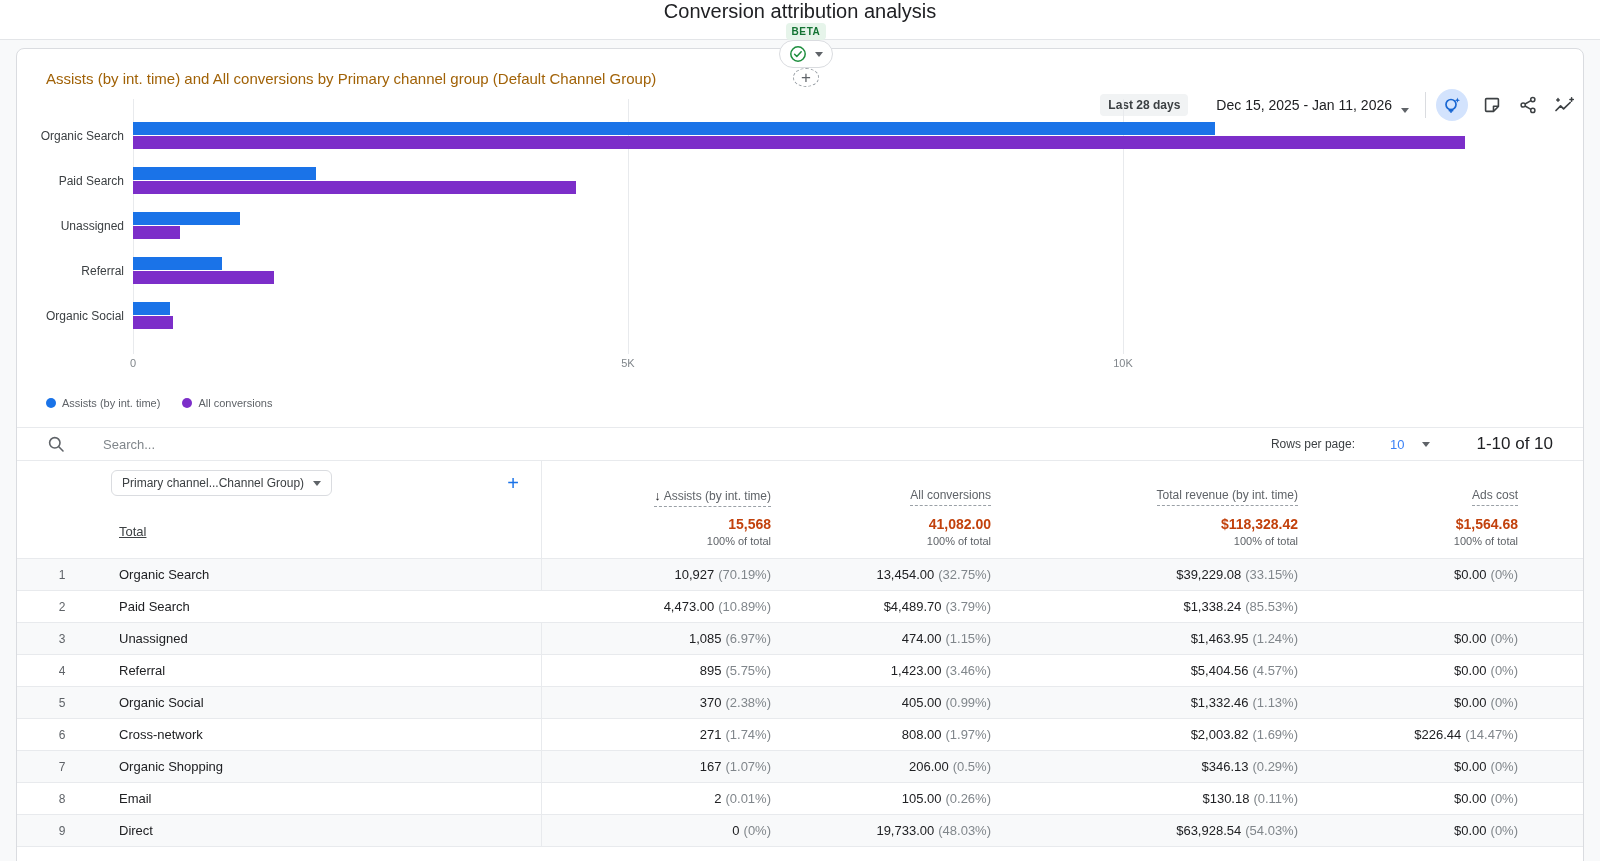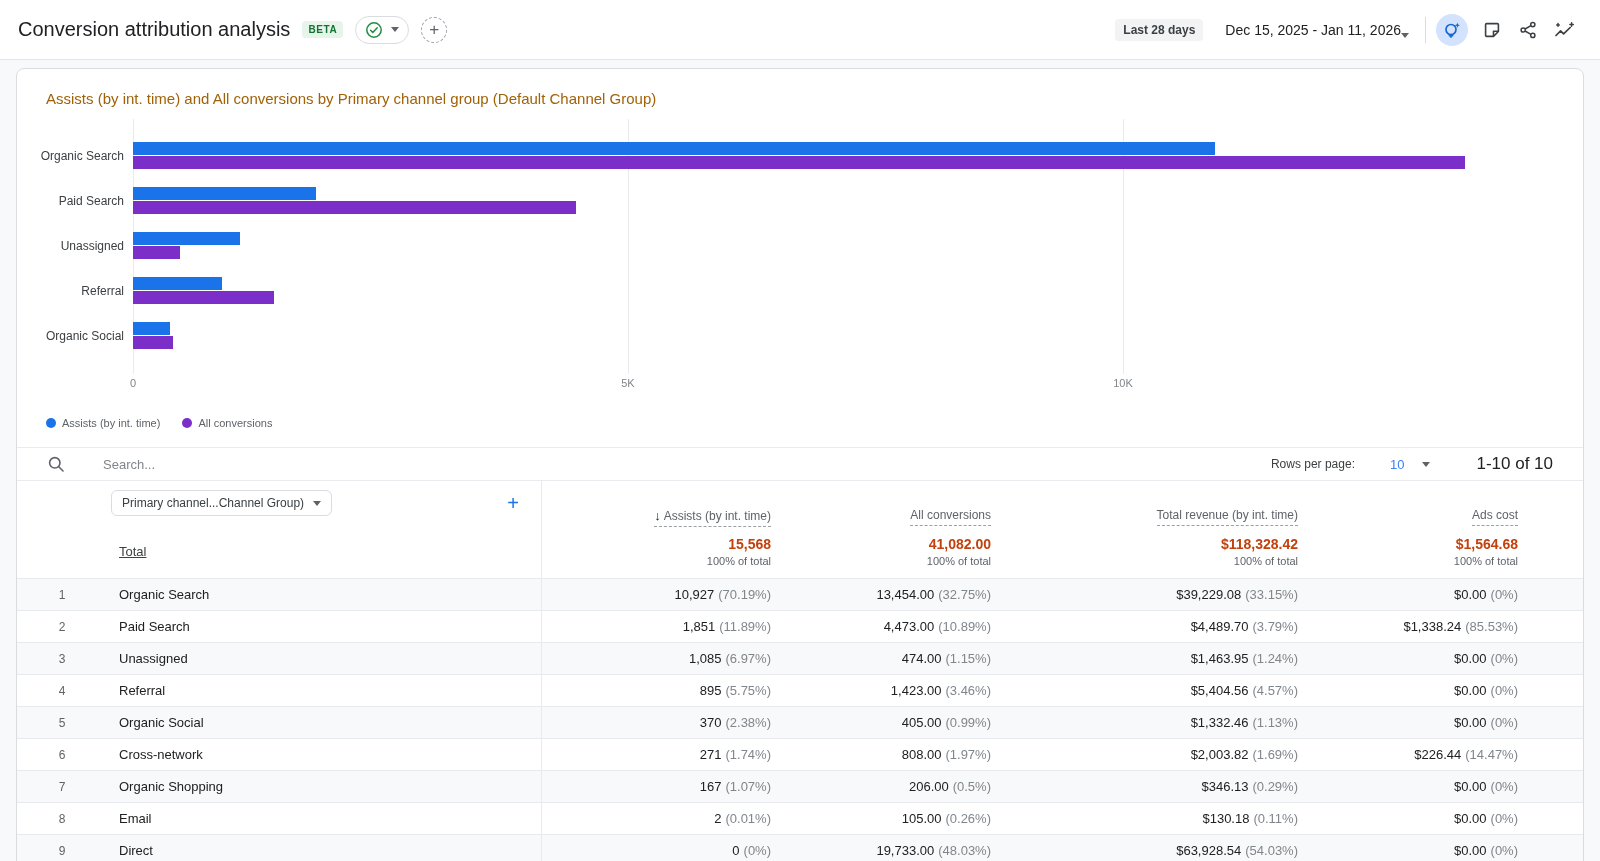--- a/index.html
+++ b/index.html
@@ -1,28 +1,28 @@
 <!DOCTYPE html>
 <html><head>
 <meta charset="utf-8">
 <style>
   * { box-sizing: border-box; margin: 0; padding: 0; }
   html, body { width: 1600px; height: 861px; overflow: hidden; }
   body { font-family: "Liberation Sans", "DejaVu Sans", sans-serif; background: #f8f9fa; color: #202124; }
 
   
-  .appbar { height: 60px; background: #fff; border-bottom: 1px solid #e3e5e8; display: flex; align-items: center; padding: 0 18px; }
+  .appbar { height: 40px; background: #fff; border-bottom: 1px solid #e3e5e8; display: flex; align-items: center; padding: 0 18px; flex-direction: column; }
   .appbar-title { font-size: 20px; color: #202124; font-weight: 400; white-space: nowrap; }
   .beta-badge { margin-left: 12px; background: #e6f4ea; color: #137333; font-size: 10px; font-weight: 700; letter-spacing: .6px; padding: 3px 6px; border-radius: 4px; }
   .status-pill { margin-left: 12px; display: inline-flex; align-items: center; gap: 8px; border: 1px solid #dadce0; border-radius: 16px; padding: 4px 9px; background: #fff; cursor: pointer; }
   .caret { width: 0; height: 0; border-left: 4px solid transparent; border-right: 4px solid transparent; border-top: 5px solid #5f6368; display: inline-block; }
   .add-report-btn { margin-left: 12px; width: 26px; height: 26px; border: 1px dashed #9aa0a6; border-radius: 50%; display: flex; align-items: center; justify-content: center; color: #5f6368; font-size: 17px; line-height: 1; background: #fff; cursor: pointer; }
   .appbar-right { margin-left: auto; display: flex; align-items: center; }
   .date-chip { background: #f1f3f4; border-radius: 4px; padding: 4px 8px; font-size: 12px; font-weight: 600; color: #3c4043; }
-  .date-range { margin-left: 22px; font-size: 14px; color: #202124; display: inline-flex; align-items: flex-end; cursor: pointer; }
+  .date-range { margin-left: 28px; font-size: 14px; color: #202124; display: inline-flex; align-items: flex-end; gap: 9px; cursor: pointer; }
   .vdivider { width: 1px; height: 26px; background: #dadce0; margin: 0 10px 0 16px; }
   .icon-btn { width: 36px; height: 36px; display: flex; align-items: center; justify-content: center; border-radius: 50%; cursor: pointer; }
   .icon-btn.insights { background: #d3e3fd; width: 32px; height: 32px; margin-right: 6px; }
 
   
   .page { padding: 8px 16px 0; height: 813px; }
   .card { background: #fff; border: 1px solid #dadce0; border-radius: 8px; height: 900px; overflow: hidden; }
 
   
   .chart-title { padding: 21px 0 0 29px; font-size: 15px; color: #a16207; }
@@ -297,24 +297,20 @@
               <span class="pct">(33.15%)</span>
             </div>
             <div class="mcell">
               <span class="val">$0.00</span>
               <span class="pct">(0%)</span>
             </div>
           </div>
           <div class="trow drow">
             <div class="num-cell">2</div>
             <div class="channel-cell">Paid Search</div>
-            <div class="mcell vline">
-              <span class="val">1,851</span>
-              <span class="pct">(11.89%)</span>
-            </div>
             <div class="mcell">
               <span class="val">4,473.00</span>
               <span class="pct">(10.89%)</span>
             </div>
             <div class="mcell">
               <span class="val">$4,489.70</span>
               <span class="pct">(3.79%)</span>
             </div>
             <div class="mcell">
               <span class="val">$1,338.24</span>

